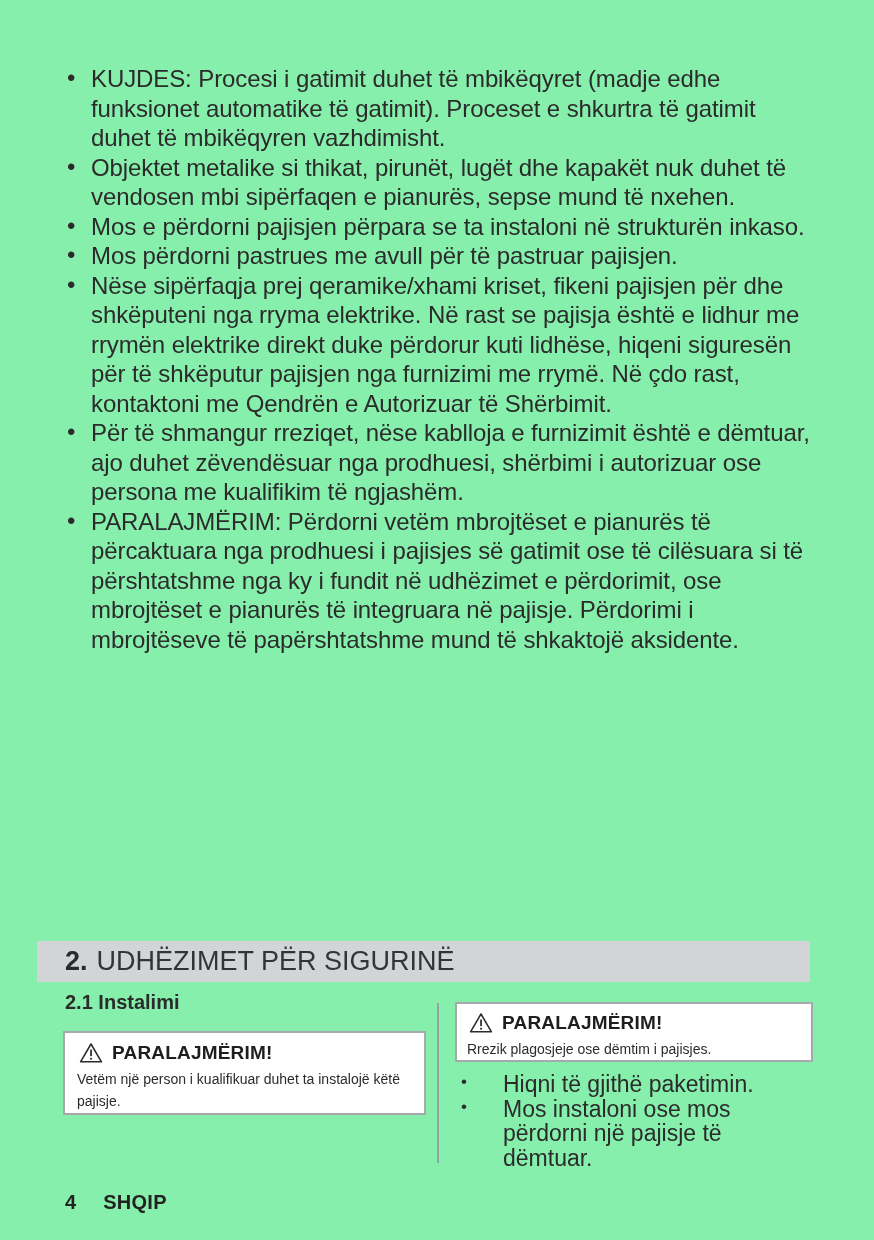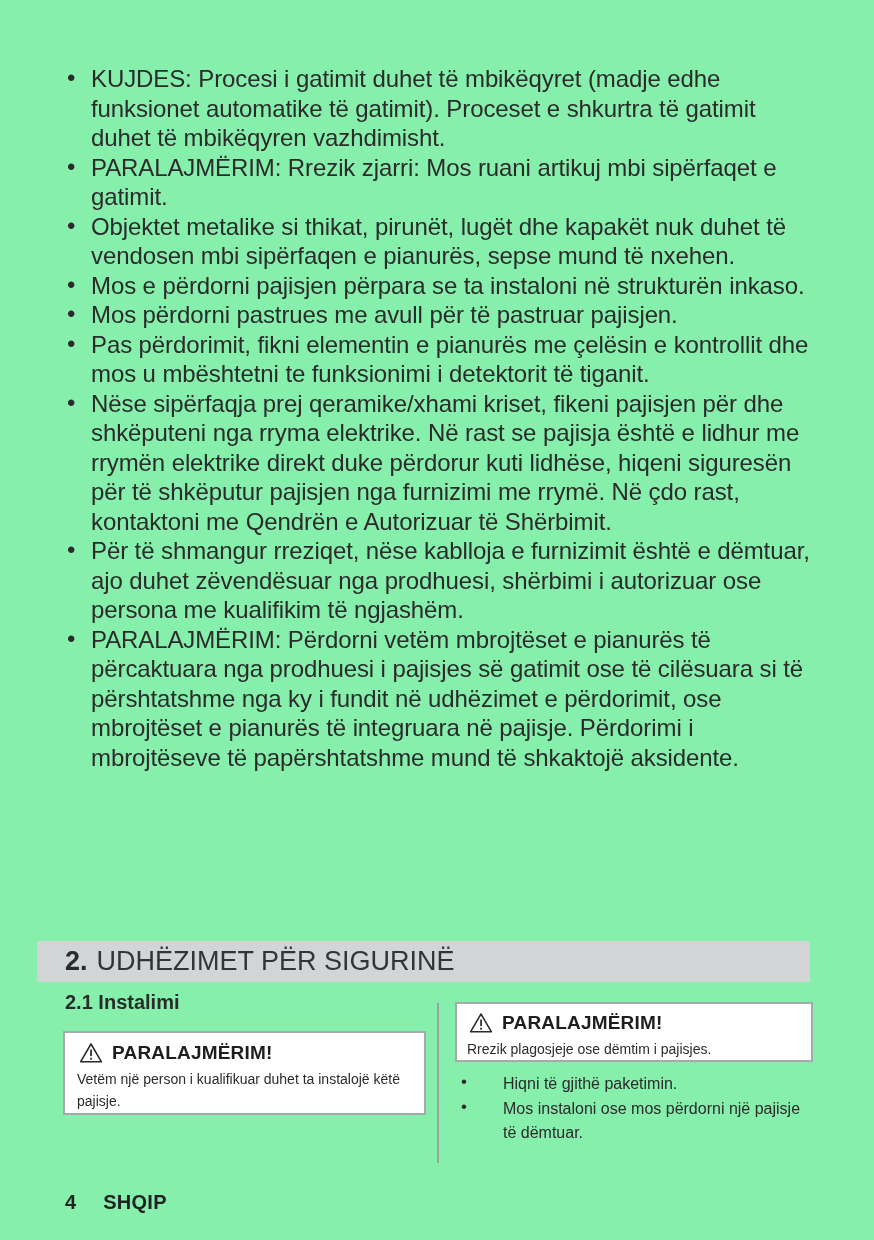--- a/index.html
+++ b/index.html
@@ -67,21 +67,21 @@
   .warn-text { font-size:14px; line-height:22px; color:#2b2b2b; }
 
   
   .right-list {
     position:absolute; top:1072px; left:459px; width:356px;
     margin:0; padding:0; list-style:none;
   }
   .right-list li {
     position:relative;
     padding-left:44px;
-    font-size:16px;
+    font-size:23px;
     line-height:24.5px;
   }
   .right-list li::before {
     content:"\2022";
     position:absolute; left:2px; top:-2px;
     font-size:17px;
   }
 
   
   .footer {
@@ -91,25 +91,23 @@
   }
   .footer .lang { margin-left:27px; letter-spacing:0.3px; }
 </style>
 </head>
 <body>
 
 <div class="page">
 
   <ul class="safety-list">
     <li>KUJDES: Procesi i gatimit duhet të mbikëqyret (madje edhe funksionet automatike të gatimit). Proceset e shkurtra të gatimit duhet të mbikëqyren vazhdimisht.</li>
-    <li>PARALAJMËRIM: Rrezik zjarri: Mos ruani artikuj mbi sipërfaqet e gatimit.</li>
     <li>Objektet metalike si thikat, pirunët, lugët dhe kapakët nuk duhet të vendosen mbi sipërfaqen e pianurës, sepse mund të nxehen.</li>
     <li>Mos e përdorni pajisjen përpara se ta instaloni në strukturën inkaso.</li>
     <li>Mos përdorni pastrues me avull për të pastruar pajisjen.</li>
-    <li>Pas përdorimit, fikni elementin e pianurës me çelësin e kontrollit dhe mos u mbështetni te funksionimi i detektorit të tiganit.</li>
     <li>Nëse sipërfaqja prej qeramike/xhami kriset, fikeni pajisjen për dhe shkëputeni nga rryma elektrike. Në rast se pajisja është e lidhur me rrymën elektrike direkt duke përdorur kuti lidhëse, hiqeni siguresën për të shkëputur pajisjen nga furnizimi me rrymë. Në çdo rast, kontaktoni me Qendrën e Autorizuar të Shërbimit.</li>
     <li>Për të shmangur rreziqet, nëse kablloja e furnizimit është e dëmtuar, ajo duhet zëvendësuar nga prodhuesi, shërbimi i autorizuar ose persona me kualifikim të ngjashëm.</li>
     <li>PARALAJMËRIM: Përdorni vetëm mbrojtëset e pianurës të përcaktuara nga prodhuesi i pajisjes së gatimit ose të cilësuara si të përshtatshme nga ky i fundit në udhëzimet e përdorimit, ose mbrojtëset e pianurës të integruara në pajisje. Përdorimi i mbrojtëseve të papërshtatshme mund të shkaktojë aksidente.</li>
   </ul>
 
   <div class="section-bar">
     <span class="num">2.</span>
     <span class="ttl">UDHËZIMET PËR SIGURINË</span>
   </div>
 

